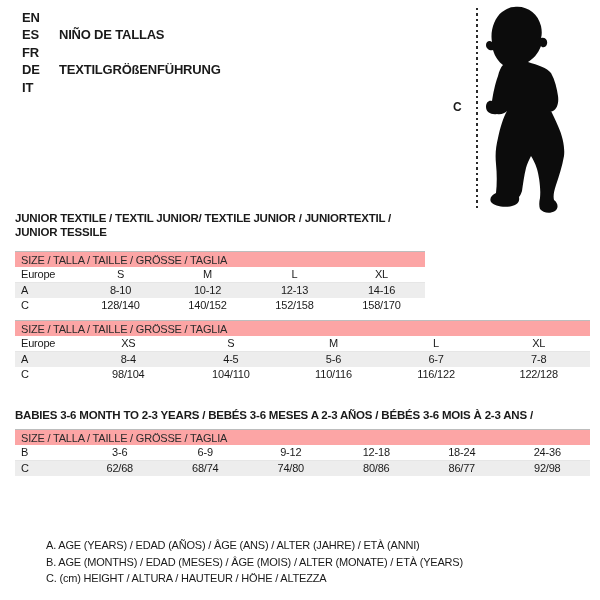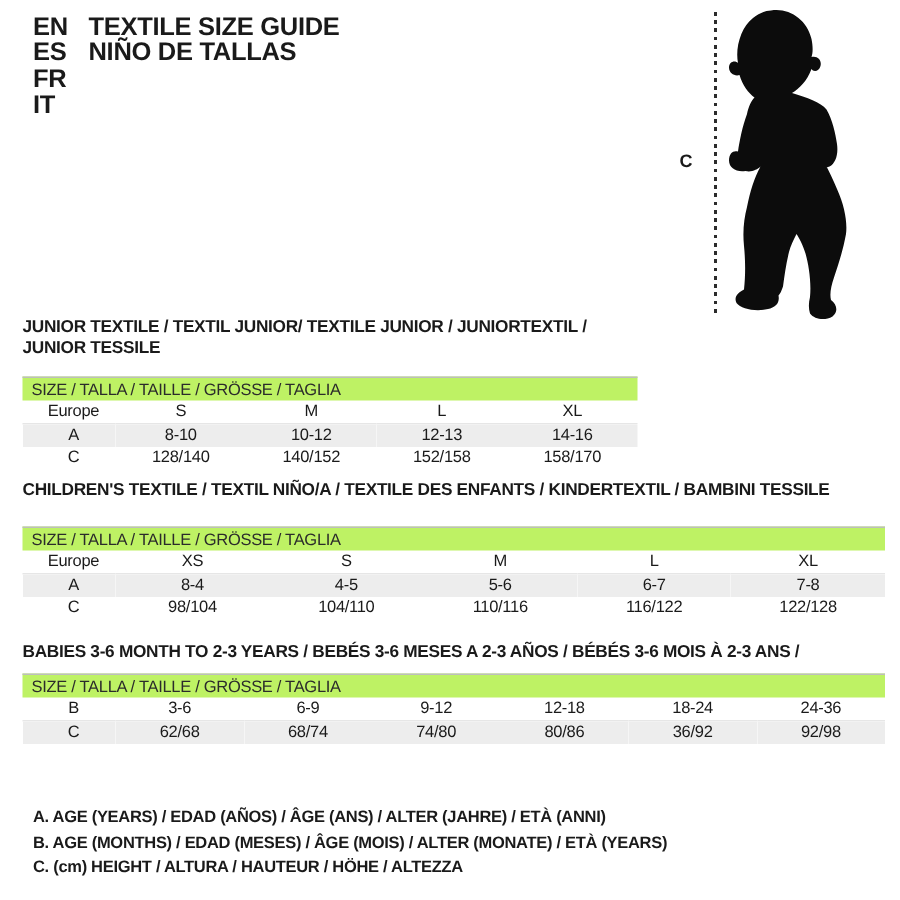--- a/index.html
+++ b/index.html
@@ -7,82 +7,85 @@
   body {
     position:relative;
     background:#ffffff;
     font-family:"Liberation Sans", sans-serif;
     color:#1a1a1a;
     overflow:hidden;
   }
 
   
   .lang-list { position:absolute; left:22px; top:9px; }
-  .lang-row { display:flex; line-height:17.4px; font-size:17px; font-weight:bold; letter-spacing:-0.2px; }
+  .lang-row { display:flex; line-height:17.4px; font-size:13px; font-weight:bold; letter-spacing:-0.2px; }
   .lang-code { width:37px; flex:0 0 37px; }
 
   
   .figure-area { position:absolute; left:445px; top:0; width:150px; height:218px; }
   .dotted-line {
     position:absolute; left:31px; top:8px; width:2px; height:202px;
     background:repeating-linear-gradient(to bottom, #2b2b2b 0 2.5px, transparent 2.5px 5.5px);
   }
   .measure-c { position:absolute; left:8px; top:100px; font-size:12px; font-weight:bold; }
   .baby-svg { position:absolute; left:36px; top:4px; }
 
   
   .size-section { position:absolute; left:15px; }
   #section-junior   { top:211px; width:410px; }
   #section-children { top:320px; width:575px; }
-  #section-babies   { top:428px; width:575px; }
+  #section-babies   { top:408px; width:575px; }
 
   .section-title { font-size:11.5px; font-weight:bold; letter-spacing:-0.2px; line-height:14px; }
   #section-junior .section-title,
   #section-children .section-title { margin-bottom:13px; }
   #section-children .section-title { margin-bottom:17px; }
   #section-babies .title-block { margin-bottom:7px; }
   #section-babies .section-title { margin-bottom:2px; }
   #section-junior .section-title { margin-bottom:12px; }
 
   .size-bar {
     height:16px; line-height:16px;
-    background:#bef264;
+    background:#fca5a5;
     border-top:1px solid #bdbdbd;
     padding-left:6px;
     font-size:11px; color:#2b2b2b; letter-spacing:-0.2px;
   }
   table.size-table { border-collapse:collapse; table-layout:fixed; width:100%; }
   table.size-table td {
     height:15px; line-height:15px;
     font-size:11px; text-align:center;
     padding:0; letter-spacing:-0.2px;
     white-space:nowrap; overflow:hidden;
   }
-  table.size-table td.label { width:62px; text-align:center; padding-left:6px; }
+  table.size-table td.label { width:62px; text-align:left; padding-left:6px; }
   table.size-table tr.stripe { background:#ededed; }
   table.size-table tr.first td { border-bottom:1px solid #e6e6e6; }
 
   
   .legend { position:absolute; left:22px; top:537px; }
-  .legend-line { font-size:11px; font-weight:bold; line-height:16.6px; letter-spacing:-0.2px; }
+  .legend-line { font-size:11px; font-weight:normal; line-height:16.6px; letter-spacing:-0.2px;margin-left:24px; }
 </style>
 </head>
 <body>
 
 <div class="lang-list">
   <div class="lang-row">
     <span class="lang-code">EN</span>
-    <span class="lang-label">TEXTILE SIZE GUIDE</span>
   </div>
   <div class="lang-row">
     <span class="lang-code">ES</span>
     <span class="lang-label">NIÑO DE TALLAS</span>
   </div>
   <div class="lang-row">
     <span class="lang-code">FR</span>
+  </div>
+  <div class="lang-row">
+    <span class="lang-code">DE</span>
+    <span class="lang-label">TEXTILGRÖßENFÜHRUNG</span>
   </div>
   <div class="lang-row">
     <span class="lang-code">IT</span>
   </div>
 </div>
 
 <div class="figure-area">
   <span class="measure-c">C</span>
   <div class="dotted-line"></div>
   <svg class="baby-svg" width="100" height="210" viewBox="0 0 100 210" aria-hidden="true">
@@ -134,21 +137,20 @@
           <td>128/140</td>
           <td>140/152</td>
           <td>152/158</td>
           <td>158/170</td>
         </tr>
       </tbody>
   </table>
 </section>
 
 <section class="size-section" id="section-children">
-  <div class="section-title">CHILDREN'S TEXTILE / TEXTIL NIÑO/A / TEXTILE DES ENFANTS / KINDERTEXTIL / BAMBINI TESSILE</div>
   <div class="size-bar">SIZE / TALLA / TAILLE / GRÖSSE / TAGLIA</div>
   <table class="size-table">
     <tbody>
         <tr class=" first">
           <td class="label">Europe</td>
           <td>XS</td>
           <td>S</td>
           <td>M</td>
           <td>L</td>
           <td>XL</td>
@@ -188,21 +190,21 @@
           <td>12-18</td>
           <td>18-24</td>
           <td>24-36</td>
         </tr>
         <tr class="stripe">
           <td class="label">C</td>
           <td>62/68</td>
           <td>68/74</td>
           <td>74/80</td>
           <td>80/86</td>
-          <td>36/92</td>
+          <td>86/77</td>
           <td>92/98</td>
         </tr>
       </tbody>
   </table>
 </section>
 
 <div class="legend">
   <div class="legend-line">A. AGE (YEARS) / EDAD (AÑOS) / ÂGE (ANS) / ALTER (JAHRE) / ETÀ (ANNI)</div>
   <div class="legend-line">B. AGE (MONTHS) / EDAD (MESES) / ÂGE (MOIS) / ALTER (MONATE) / ETÀ (YEARS)</div>
   <div class="legend-line">C. (cm) HEIGHT / ALTURA / HAUTEUR / HÖHE / ALTEZZA</div>

